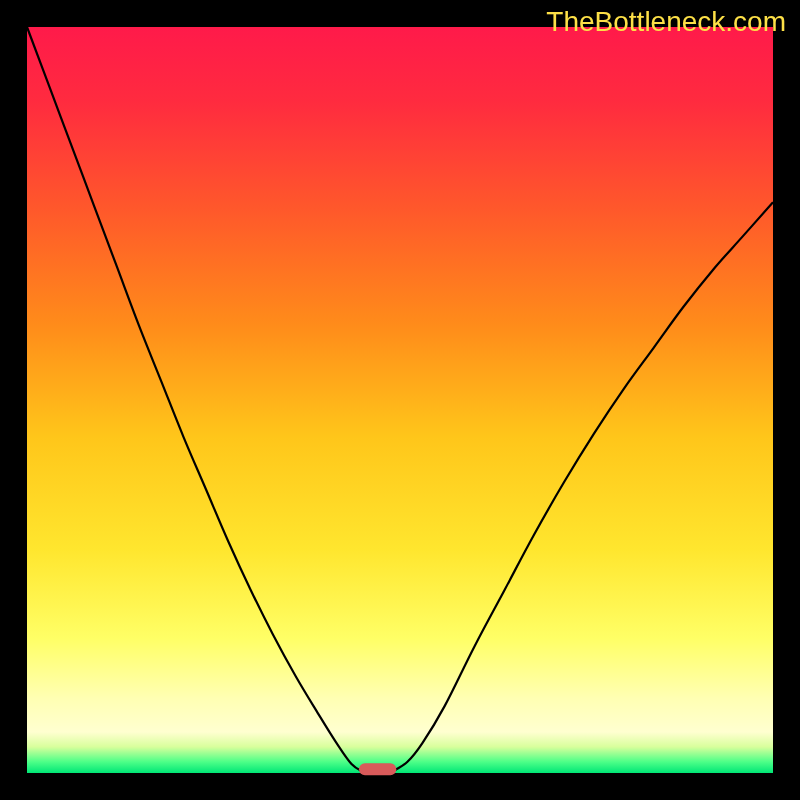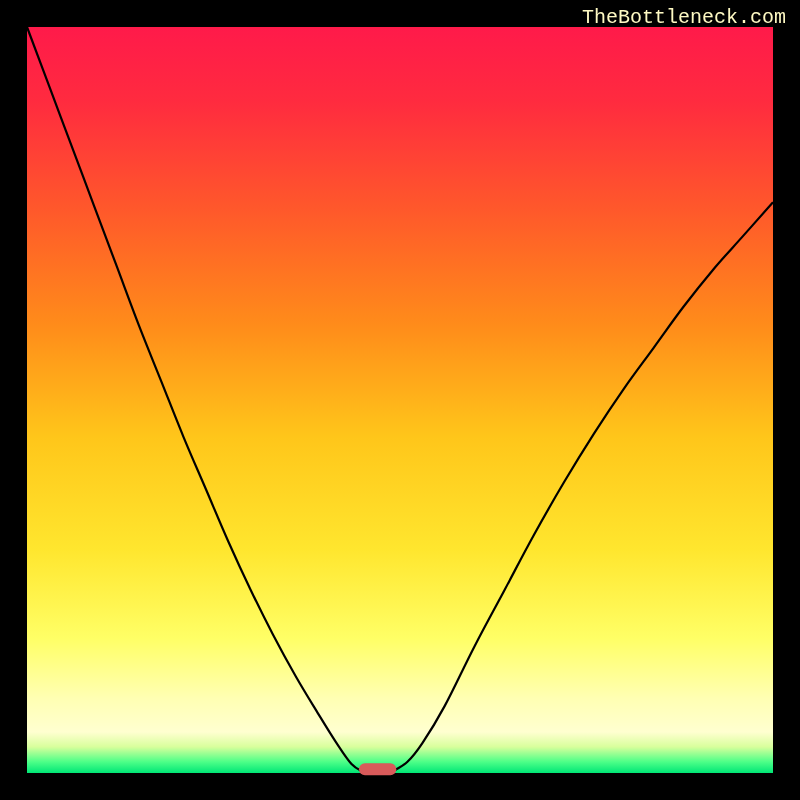--- a/index.html
+++ b/index.html
@@ -12,23 +12,23 @@
   }
   .chart-container {
     position: relative;
     width: 800px;
     height: 800px;
   }
   .watermark {
     position: absolute;
     top: 6px;
     right: 14px;
-    font-family: Liberation Mono, monospace;
-    font-size: 20px;
-    color: #fef9c3;
+    font-family: Liberation Sans, sans-serif;
+    font-size: 28px;
+    color: #fde047;
     z-index: 10;
   }
   svg {
     display: block;
   }
 </style>
 </head>
 <body>
 
 <div class="chart-container">

